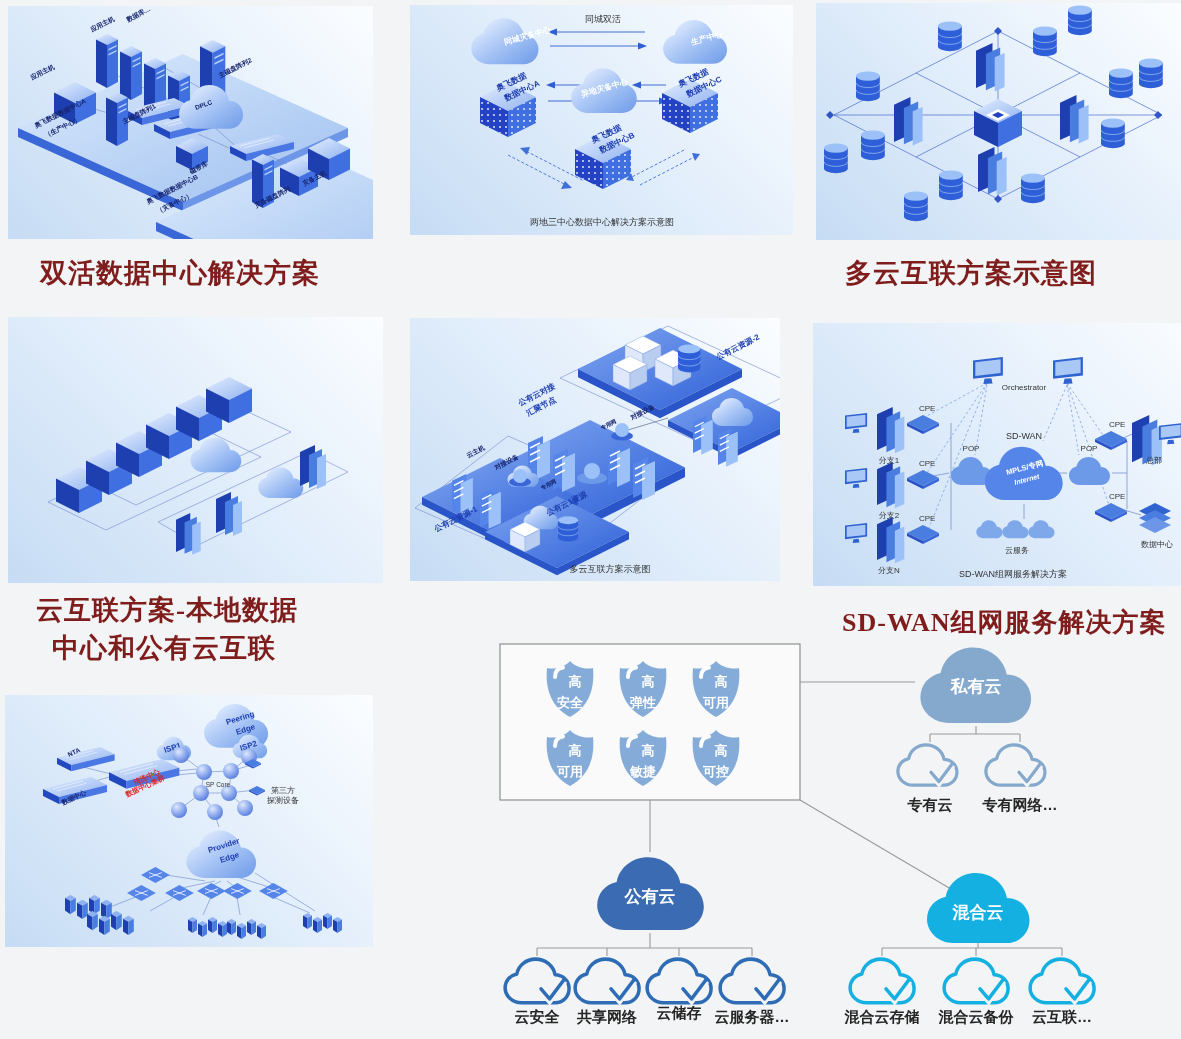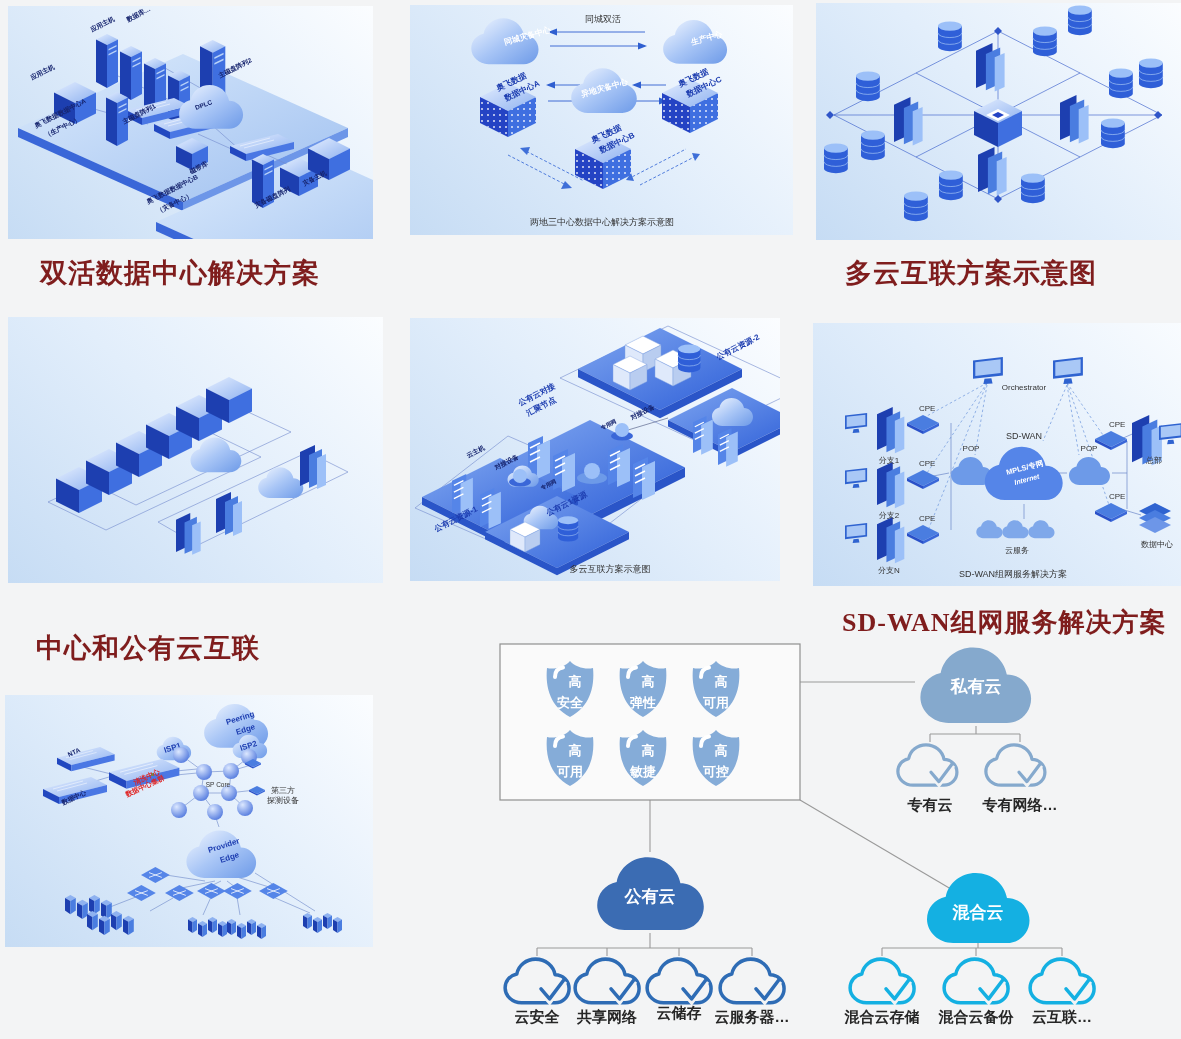--- a/index.html
+++ b/index.html
@@ -334,21 +334,22 @@
         <use href="#cloudG" transform="translate(180,118) scale(.62)"></use>
         <use href="#cloudG" transform="translate(248,148) scale(.55)"></use>
       </g>
       <g>
         <use href="#srv" transform="translate(292,128)"></use>
         <use href="#srv" transform="translate(208,175)"></use>
         <use href="#srv" transform="translate(168,196) scale(.95)"></use>
       </g>
     </svg>
   </div>
-  <div class="cap" style="left:36px;top:630px">中心和公有云互联</div>
+  <div class="cap" style="left:36px;top:592px">云互联方案-本地数据</div>
+  <div class="cap" style="left:52px;top:630px">中心和公有云互联</div>
 
   <div class="card" style="left:410px;top:318px;width:370px;height:263px">
     <svg viewBox="0 0 370 263">
       <g class="wire">
         <path d="M150,60 L258,8 L392,70 L284,122 Z"></path>
         <path d="M5,190 L98,118 L235,178 L142,250 Z"></path>
       </g>
       <path d="M245,150 L210,120 M218,112 L258,100 M150,172 L115,160 M118,168 L95,185" stroke="#44507a" stroke-width=".6" fill="none"></path>
       <g>
           <use href="#plat" transform="translate(168,10) scale(.82)"></use>

